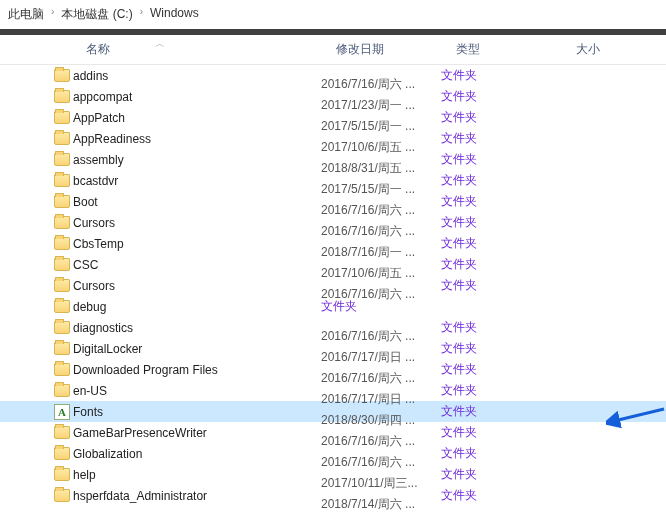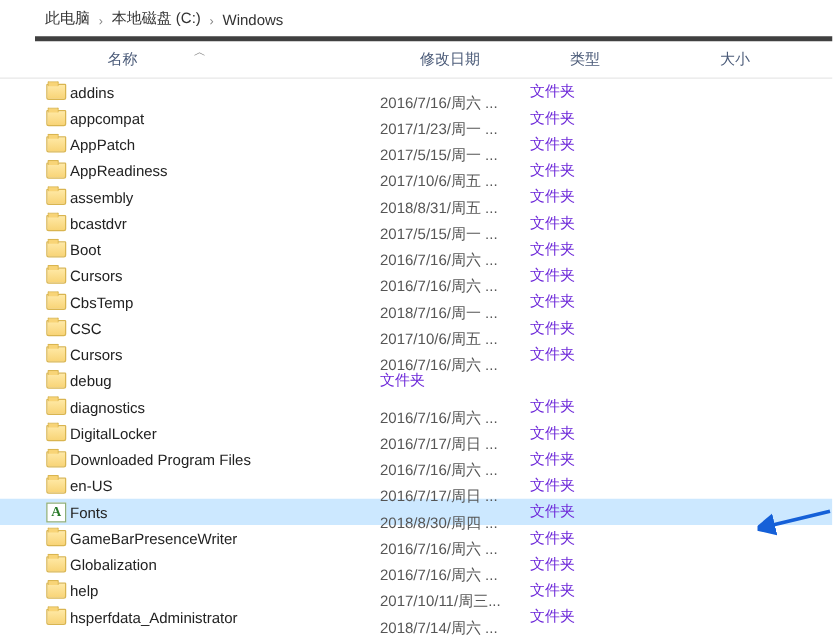--- a/index.html
+++ b/index.html
@@ -9,25 +9,24 @@
     background: #fff;
     width: 666px;
     height: 515px;
     overflow: hidden;
     position: relative;
   }
   .breadcrumb {
     padding: 6px 8px;
     font-size: 12px;
     color: #333;
-    border-bottom: 4px solid #404040;
-    display: flex;
-    align-items: flex-end;
+    border-bottom: 6px solid #404040;
+    display: flex;
+    align-items: flex-start;
     gap: 4px;
-    margin-left: 28px;
   }
   .breadcrumb .sep { color: #888; font-size: 10px; padding: 0 3px; }
   .header-row {
     display: flex;
     align-items: center;
     padding: 6px 0 6px 40px;
     border-bottom: 1px solid #e8e8e8;
     color: #4a5a78;
     font-size: 12px;
     position: relative;
@@ -44,21 +43,21 @@
     font-size: 10px;
   }
   .file-list {
     overflow-y: auto;
     height: 460px;
   }
   .row {
     display: flex;
     align-items: center;
     height: 21px;
-    padding-left: 20px;
+    padding-left: 37px;
   }
   .row.selected { background: #cce8ff; }
   .pin {
     width: 14px;
     color: #bbb;
     font-size: 11px;
     visibility: hidden;
   }
   .icon-wrap {
     width: 22px;

